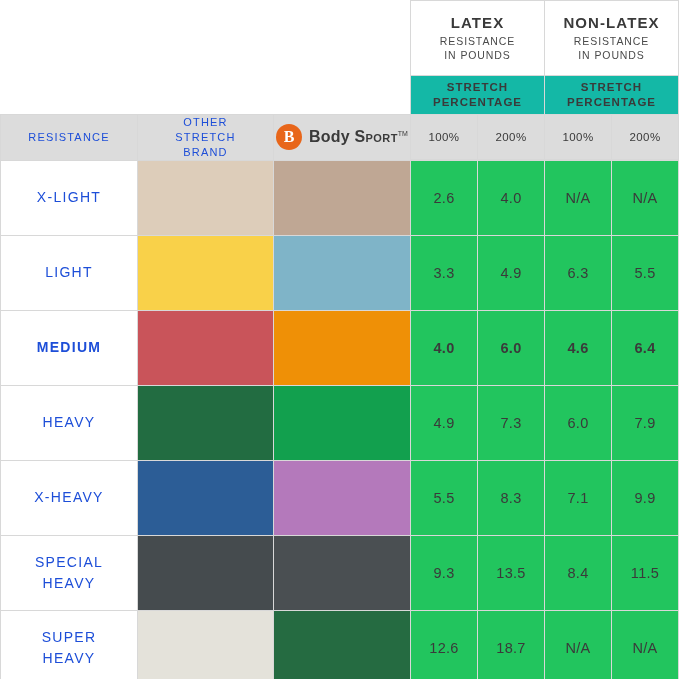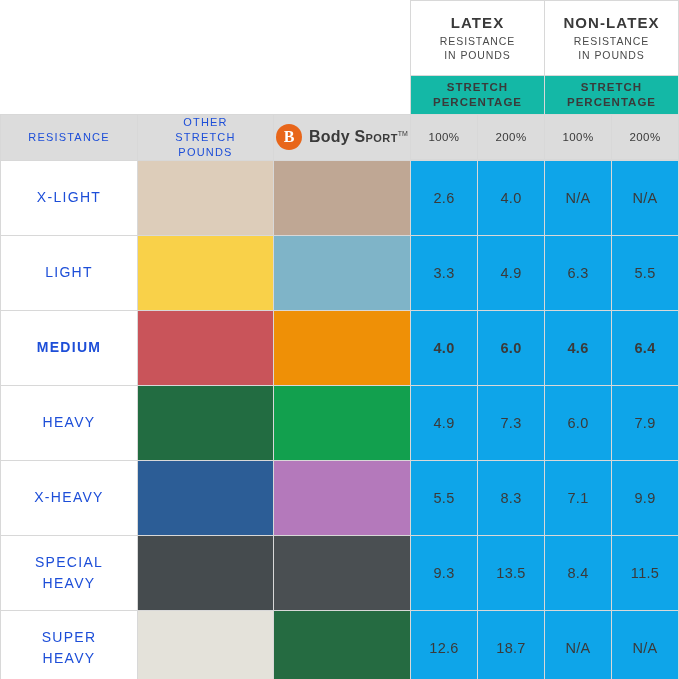--- a/index.html
+++ b/index.html
@@ -135,21 +135,21 @@
     color: #1d4ed8;
     line-height: 1.45;
     background: #ffffff;
   }
   .swatch {
     padding: 0;
   }
   .value-cell {
     font-size: 14.5px;
     color: #3a3a3a;
-    background: #0ea5e9;
+    background: #22c55e;
     letter-spacing: 0.3px;
   }
   .na {
     color: #3a3a3a;
   }
 </style>
 </head>
 <body>
 
 <div id="chart-wrap">
@@ -192,21 +192,21 @@
         </td>
       </tr>
 
       <tr>
         <td class="hdr-grey" rowspan="2" style="height:36px;">
           <div class="hdr-label">RESISTANCE</div>
         </td>
         <td class="hdr-grey" rowspan="2">
           <div class="hdr-label">OTHER</div>
           <div class="hdr-label">STRETCH</div>
-          <div class="hdr-label">POUNDS</div>
+          <div class="hdr-label">BRAND</div>
         </td>
         <td class="brand-cell" rowspan="2">
           <div class="brand-inner">
             <span class="brand-mark">B</span>
             <span class="brand-text"><span>Body </span><span class="sport">Sport</span><span class="brand-tm">TM</span></span>
           </div>
         </td>
         <td class="pct-head">100%</td>
         <td class="pct-head">200%</td>
         <td class="pct-head">100%</td>

